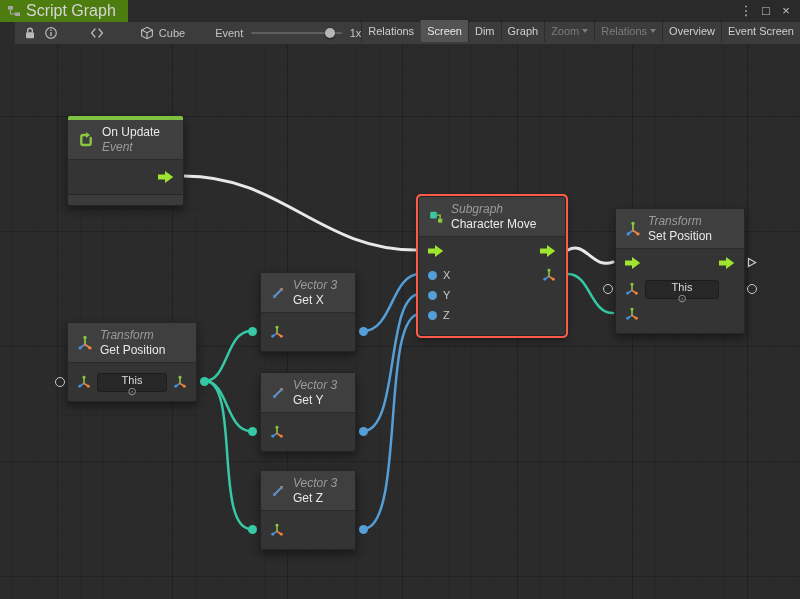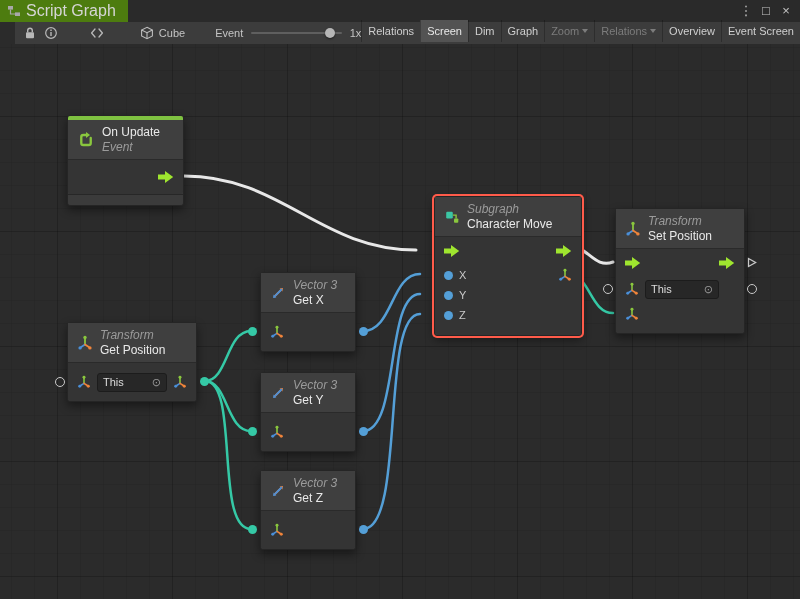--- a/index.html
+++ b/index.html
@@ -38,39 +38,39 @@
     background-size:115px 115px,115px 115px,23px 23px,23px 23px;
     background-position:57px 72px;}
   .wires{position:absolute;inset:0;z-index:1;}
   .wire{fill:none;stroke-linecap:round;}
   .wire.flow{stroke:var(--flow-wire,#e8e8e8);stroke-width:3;}
   .wire.vec{stroke:var(--vector-wire,#35c9a6);stroke-width:2.5;}
   .wire.num{stroke:var(--float-wire,#549fd7);stroke-width:2.5;}
 
   
   .node{position:absolute;background:#383838;border:1px solid #252525;border-radius:3px;box-shadow:0 4px 10px rgba(0,0,0,.45);z-index:2;box-sizing:border-box;}
-  .node.selected{box-shadow:0 0 0 2px var(--selection-outline,#ff5b4a),0 4px 10px rgba(0,0,0,.45);margin-left:16px;}
+  .node.selected{box-shadow:0 0 0 2px var(--selection-outline,#ff5b4a),0 4px 10px rgba(0,0,0,.45);}
   .accent{height:4px;border-radius:2px 2px 0 0;background:var(--event-accent,#7fc241);}
   .node-header{height:40px;box-sizing:border-box;display:flex;align-items:center;gap:7px;padding:0 9px;background:#3f3f3f;border-bottom:1px solid #2a2a2a;}
   .titles{display:flex;flex-direction:column;line-height:1.2;}
   .node-sub{font-size:12px;color:#9b9b9b;font-style:italic;}
   .node-title{font-size:12px;color:#e9e9e9;white-space:nowrap;}
   .node-body{position:relative;background:#343434;border-radius:0 0 3px 3px;}
   .node-footer{height:10px;background:#3b3b3b;border-top:1px solid #272727;border-radius:0 0 3px 3px;}
   .port-row{display:flex;align-items:center;padding:0 9px;gap:6px;box-sizing:border-box;}
   .flow-row{height:28px;justify-content:space-between;}
   .single-row{height:38px;}
   .xyz{height:20px;}
   .val-row{height:24px;}
   .v3-row{height:26px;}
   .flow-arrow{color:var(--flow-port,#9fe52f);display:block;}
   .dot-inline{width:9px;height:9px;border-radius:50%;background:var(--float-wire,#549fd7);flex:0 0 auto;}
   .port-label{font-size:11px;color:#c9c9c9;}
   .ml-auto{margin-left:auto;}
-  .field{display:flex;align-items:center;justify-content:space-between;background:#272727;border:1px solid #1c1c1c;border-radius:3px;height:17px;padding:0 5px;font-size:11px;color:#dcdcdc;width:62px;box-sizing:content-box;}
+  .field{display:flex;align-items:center;justify-content:space-between;background:#272727;border:1px solid #1c1c1c;border-radius:3px;height:17px;padding:0 5px;font-size:11px;color:#dcdcdc;width:62px;box-sizing:content-box;flex-direction:column;}
   .picker{color:#9a9a9a;font-size:11px;line-height:1;}
   .port{position:absolute;z-index:3;}
   .port.pl{left:-13px;}
   .port.pr{right:-13px;}
   .dot{width:9px;height:9px;border-radius:50%;}
   .dot.teal{background:var(--vector-wire,#35c9a6);}
   .dot.blue{background:var(--float-wire,#549fd7);}
   .hollow{width:8px;height:8px;border-radius:50%;border:1.5px solid #c9c9c9;background:transparent;box-sizing:content-box;}
   .i16{width:16px;height:16px;flex:0 0 auto;}
   .i14{width:14px;height:14px;flex:0 0 auto;}

